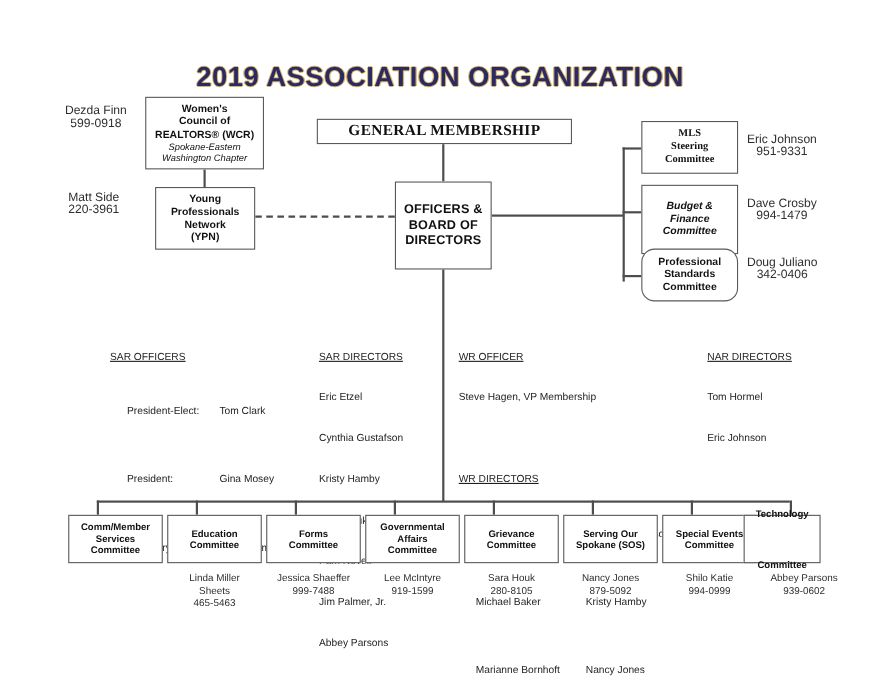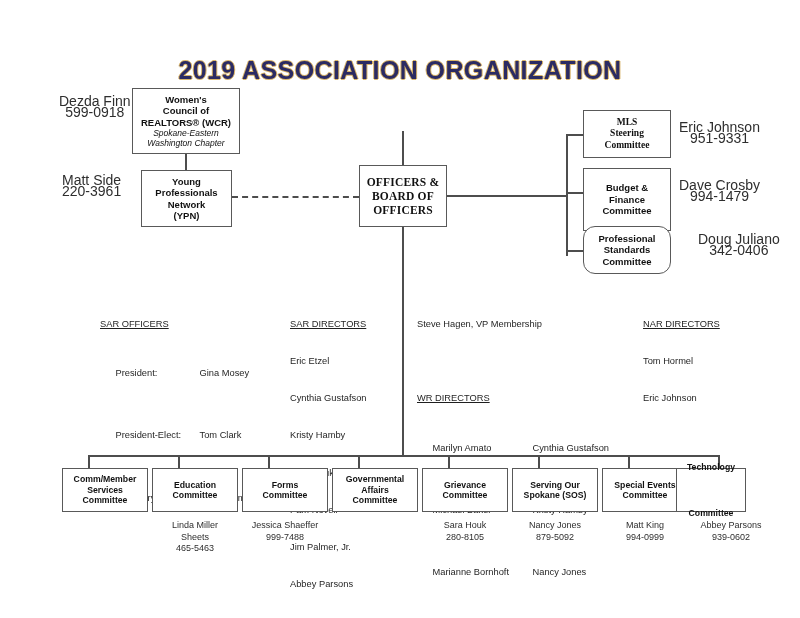--- a/index.html
+++ b/index.html
@@ -66,56 +66,56 @@
 
   #box-general-membership {
     left: 288px; top: 108px; width: 232px; height: 23px;
     font-family: "Liberation Serif", serif;
     font-size: 14px;
     font-weight: bold;
     letter-spacing: 0.3px;
     flex-direction: row;
   }
   #box-officers {
-    left: 359px; top: 165px; width: 88px; height: 62px;
-    font-family: Liberation Serif, serif;
+    left: 359px; top: 165px; width: 88px; height: 80px;
+    font-family: Liberation Sans, sans-serif;
     font-size: 11.5px;
     line-height: 14px;
     letter-spacing: 0.2px;
   }
   #box-wcr { left: 132px; top: 88px; width: 108px; height: 66px; }
   #box-ypn { left: 141px; top: 170px; width: 91px; height: 57px; }
 
   #box-mls    { left: 583px; top: 110px; width: 88px; height: 48px; font-family: Liberation Serif, serif; }
-  #box-budget { left: 583px; top: 168px; width: 88px; height: 63px; }
+  #box-budget { left: 583px; top: 168px; width: 88px; height: 63px; font-style: italic; }
   #box-prof   { left: 583px; top: 226px; width: 88px; height: 48px; border-radius: 12px; }
 
   .bottom-box {
     top: 468px;
     width: 86px;
     height: 44px;
     font-size: 8.7px;
     line-height: 10.5px;
   }
 
   
   .contact {
     position: absolute;
-    font-size: 14px;
+    font-size: 11px;
     line-height: 11px;
     color: #2e2e2e;
     white-space: nowrap;
   }
   .contact.center { text-align: center; }
 
   #contact-wcr { left: 59px; top: 96px; }
   #contact-ypn { left: 62px; top: 175px; }
   #contact-mls    { left: 679px; top: 122px; }
   #contact-budget { left: 679px; top: 180px; }
-  #contact-prof   { left: 679px; top: 234px; margin-left: 19px; }
+  #contact-prof   { left: 679px; top: 234px; }
 
   .bottom-contact {
     position: absolute;
     top: 520px;
     width: 110px;
     text-align: center;
     font-size: 9px;
     line-height: 11.5px;
     color: #2e2e2e;
   }
@@ -178,25 +178,28 @@
   <div class="ln h" style="left:88px; top:455px; width:630px;"></div>
   <div class="ln v" style="left:88px;  top:455px; height:13px;"></div>
   <div class="ln v" style="left:178px; top:455px; height:13px;"></div>
   <div class="ln v" style="left:268px; top:455px; height:13px;"></div>
   <div class="ln v" style="left:358px; top:455px; height:13px;"></div>
   <div class="ln v" style="left:448px; top:455px; height:13px;"></div>
   <div class="ln v" style="left:538px; top:455px; height:13px;"></div>
   <div class="ln v" style="left:628px; top:455px; height:13px;"></div>
   <div class="ln v" style="left:718px; top:455px; height:13px;"></div>
 
+  <div class="box" id="box-general-membership">
+    <span class="box-line">GENERAL MEMBERSHIP</span>
+  </div>
 
   <div class="box" id="box-officers">
     <span class="box-line">OFFICERS &amp;</span>
     <span class="box-line">BOARD OF</span>
-    <span class="box-line">OFFICERS</span>
+    <span class="box-line">DIRECTORS</span>
   </div>
 
   <div class="box" id="box-wcr">
     <span class="box-line">Women's</span>
     <span class="box-line">Council of</span>
     <span class="box-line">REALTORS® (WCR)</span>
     <span class="box-line sub">Spokane-Eastern</span>
     <span class="box-line sub">Washington Chapter</span>
   </div>
 
@@ -242,24 +245,24 @@
     <div>994-1479</div>
   </div>
   <div class="contact center" id="contact-prof">
     <div>Doug Juliano</div>
     <div>342-0406</div>
   </div>
 
   <div class="roster" id="roster-sar-officers">
     <span class="hdr">SAR OFFICERS</span>
     <span class="row">
+      <span class="lbl">President-Elect:</span><span>Tom Clark</span>
+    </span>
+    <span class="row">
       <span class="lbl">President:</span><span>Gina Mosey</span>
-    </span>
-    <span class="row">
-      <span class="lbl">President-Elect:</span><span>Tom Clark</span>
     </span>
     <span class="row">
       <span class="lbl">Secretary:</span><span>Marilyn Amato</span>
     </span>
     <span class="spacer"></span>
     
     
   </div>
 
   <div class="roster" id="roster-sar-directors">
@@ -270,20 +273,21 @@
     <span class="row">Sara Houk</span>
     <span class="row">Pam Novell</span>
     <span class="row">Jim Palmer, Jr.</span>
     <span class="row">Abbey Parsons</span>
     <span class="row">Bill Richard</span>
     
     
   </div>
 
   <div class="roster" id="roster-wr">
+    <span class="hdr">WR OFFICER</span>
     <span class="row">Steve Hagen, VP Membership</span>
     <span class="spacer"></span>
     <span class="hdr">WR DIRECTORS</span>
     <span class="row">
       <span class="colA">Marilyn Amato</span><span>Cynthia Gustafson</span>
     </span>
     <span class="row">
       <span class="colA">Michael Baker</span><span>Kristy Hamby</span>
     </span>
     <span class="row">
@@ -342,30 +346,34 @@
 
   <div class="bottom-contact" style="left:140px;">
     <div>Linda Miller</div>
     <div>Sheets</div>
     <div>465-5463</div>
   </div>
   <div class="bottom-contact" style="left:230px;">
     <div>Jessica Shaeffer</div>
     <div>999-7488</div>
   </div>
+  <div class="bottom-contact" style="left:320px;">
+    <div>Lee McIntyre</div>
+    <div>919-1599</div>
+  </div>
   <div class="bottom-contact" style="left:410px;">
     <div>Sara Houk</div>
     <div>280-8105</div>
   </div>
   <div class="bottom-contact" style="left:500px;">
     <div>Nancy Jones</div>
     <div>879-5092</div>
   </div>
   <div class="bottom-contact" style="left:590px;">
-    <div>Matt King</div>
+    <div>Shilo Katie</div>
     <div>994-0999</div>
   </div>
   <div class="bottom-contact" style="left:676px;">
     <div>Abbey Parsons</div>
     <div>939-0602</div>
   </div>
 
 </div>
 
 </body></html>

